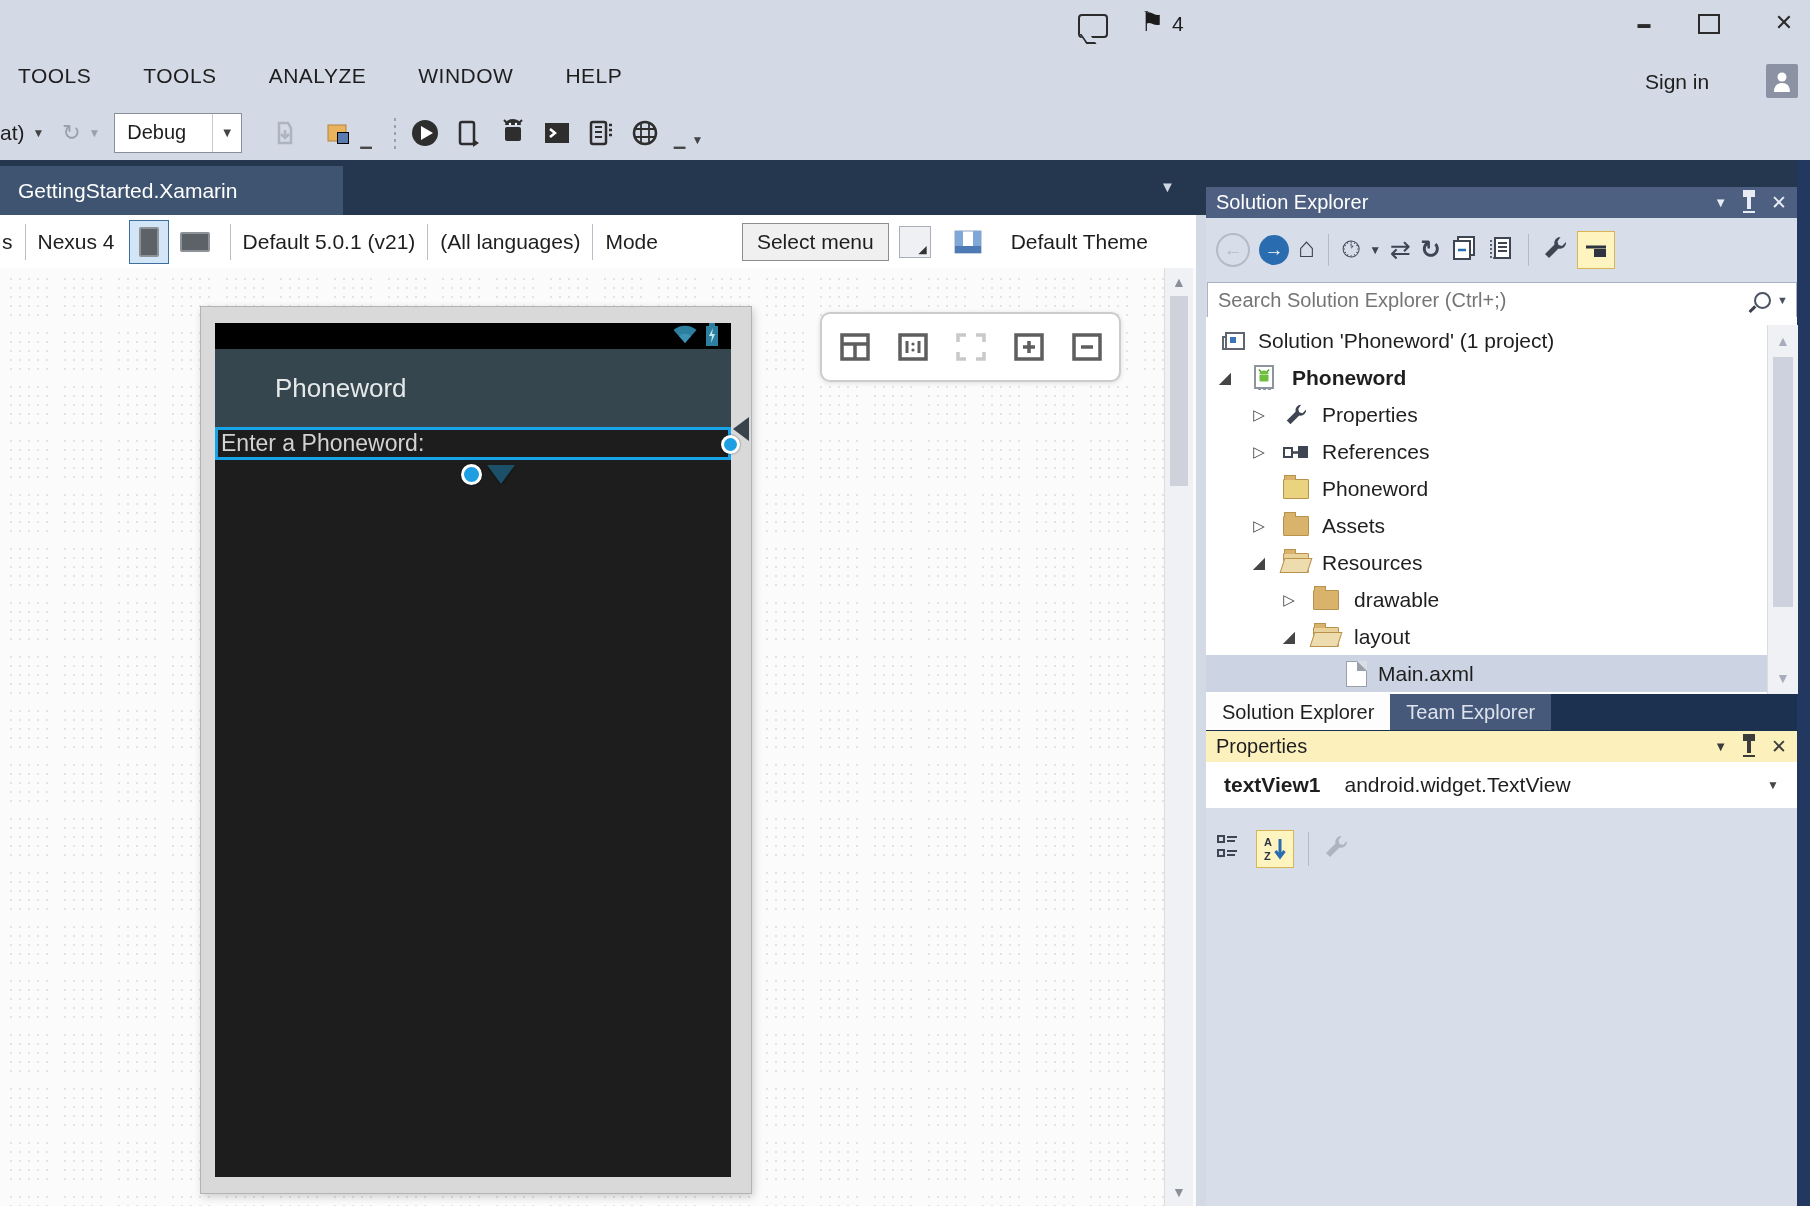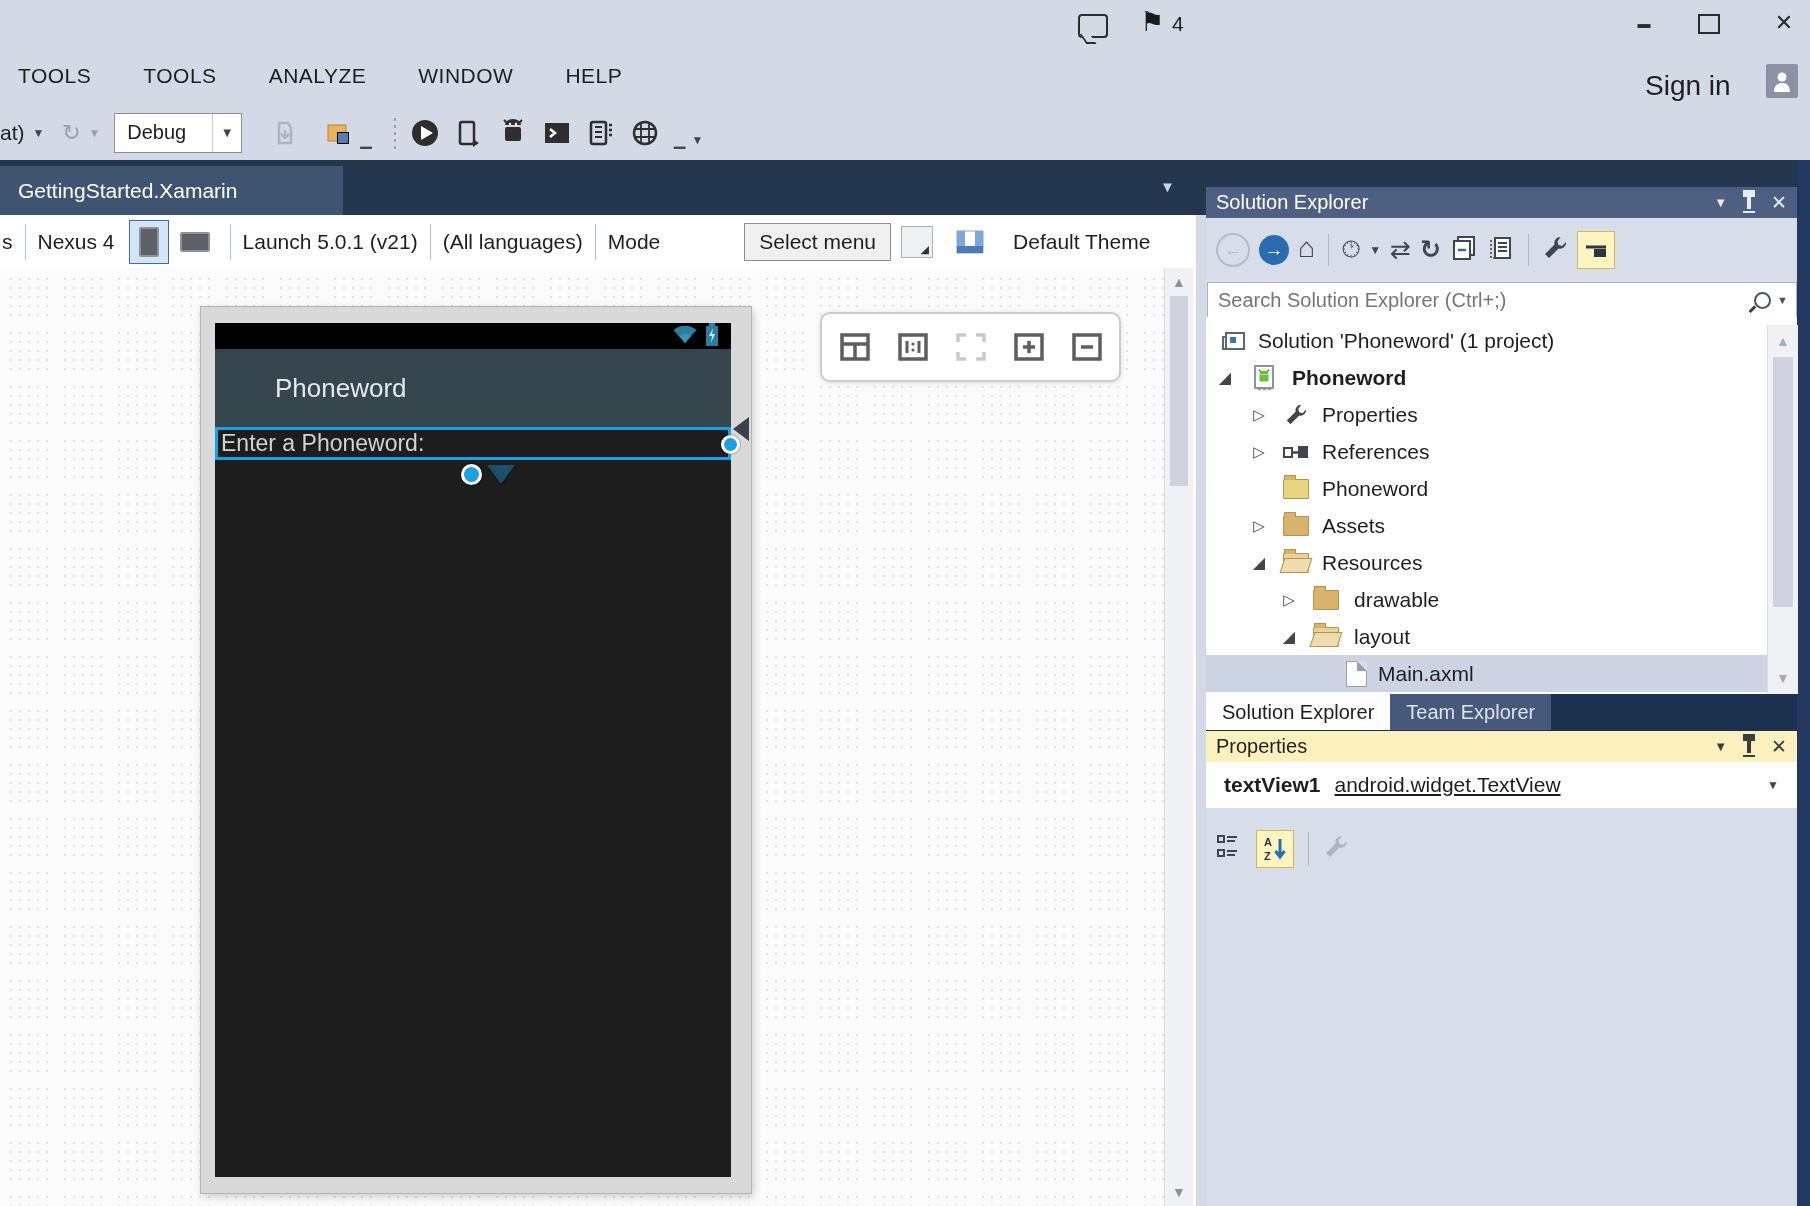--- a/index.html
+++ b/index.html
@@ -105,21 +105,21 @@
   <div class="abs" style="left:1698px;top:14px;width:18px;height:16px;border:2.5px solid #2b2b2b;"></div>
   <div class="abs winbtn" style="left:1762px;top:10px;">✕</div>
 
   <div class="abs" style="left:8px;top:58px;display:flex;gap:32px;">
     <span class="menu-item">TOOLS</span>
     <span class="menu-item">TOOLS</span>
     <span class="menu-item">ANALYZE</span>
     <span class="menu-item">WINDOW</span>
     <span class="menu-item">HELP</span>
   </div>
-  <div class="abs" style="left:1645px;top:70px;font-size:28px;">Sign in</div>
+  <div class="abs" style="left:1645px;top:70px;font-size:21px;">Sign in</div>
   <div class="abs user-badge" style="left:1766px;top:64px;">
     <svg width="20" height="22" viewBox="0 0 20 22">
         <circle cx="10" cy="7" r="4.5" fill="#fff"></circle>
         <path d="M2 22 Q2 13 10 13 Q18 13 18 22 Z" fill="#fff"></path>
       </svg>
   </div>
 
   <div class="abs" style="left:0;top:105px;width:1810px;height:55px;display:flex;align-items:center;">
     <span style="font-size:21px;margin-left:0px;">at)</span>
     <span style="font-size:12px;color:#444;margin:0 10px 0 8px;">▼</span>
@@ -198,21 +198,21 @@
     <span style="margin-left:2px;">s</span>
     <div class="vsep"></div>
     <span>Nexus 4</span>
     <div class="devbtn sel" style="margin-left:14px;">
         <div class="phone-glyph"></div>
       </div>
     <div class="devbtn">
         <div class="phone-glyph land"></div>
       </div>
     <div class="vsep"></div>
-    <span>Launch 5.0.1 (v21)</span>
+    <span>Default 5.0.1 (v21)</span>
     <div class="vsep"></div>
     <span>(All languages)</span>
     <div class="vsep"></div>
     <span>Mode</span>
     <div class="pushbtn" style="margin-left:84px;">
         <span>Select menu</span>
       </div>
     <div style="width:30px;height:30px;border:1px solid #aab0ba;background:#eef0f3;margin-left:10px;position:relative;">
       <span style="position:absolute;right:3px;bottom:1px;font-size:11px;color:#333;">◢</span>
     </div>
@@ -462,21 +462,21 @@
   <div class="abs ptitle" style="left:1206px;top:731px;width:591px;background:#fcf1bd;color:#1e1e1e;">
     <span>Properties</span>
     <span class="ticons" style="color:#3c3c3c;">
       <span style="font-size:13px;">▼</span>
       <span class="pin"></span>
       <span style="font-size:19px;">✕</span>
     </span>
   </div>
   <div class="abs objrow" style="left:1206px;top:762px;width:555px;">
     <span style="font-weight:bold;">textView1</span>
-    <span style="margin-left:14px;text-decoration:underline;">android.widget.TextView</span>
+    <span style="margin-left:24px;">android.widget.TextView</span>
     <span style="margin-left:auto;font-size:12px;color:#444;">▼</span>
   </div>
   <div class="abs ptoolbar" style="left:1206px;top:820px;width:571px;">
     <span>
       <svg width="30" height="30" viewBox="0 0 30 30">
           <rect x="2" y="4" width="6" height="6" fill="none" stroke="#3e4553" stroke-width="2"></rect>
           <path d="M11 5 h10 M11 9 h8" stroke="#3e4553" stroke-width="2"></path>
           <rect x="2" y="18" width="6" height="6" fill="none" stroke="#3e4553" stroke-width="2"></rect>
           <path d="M11 19 h10 M11 23 h8" stroke="#3e4553" stroke-width="2"></path>
         </svg>

